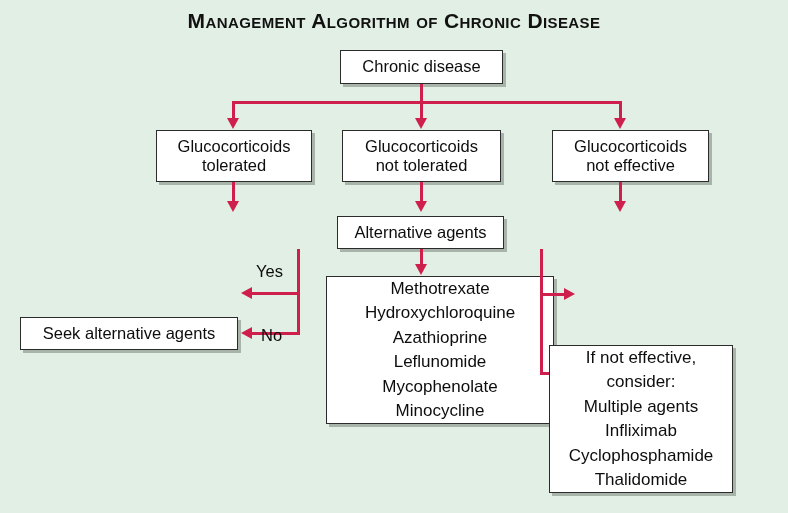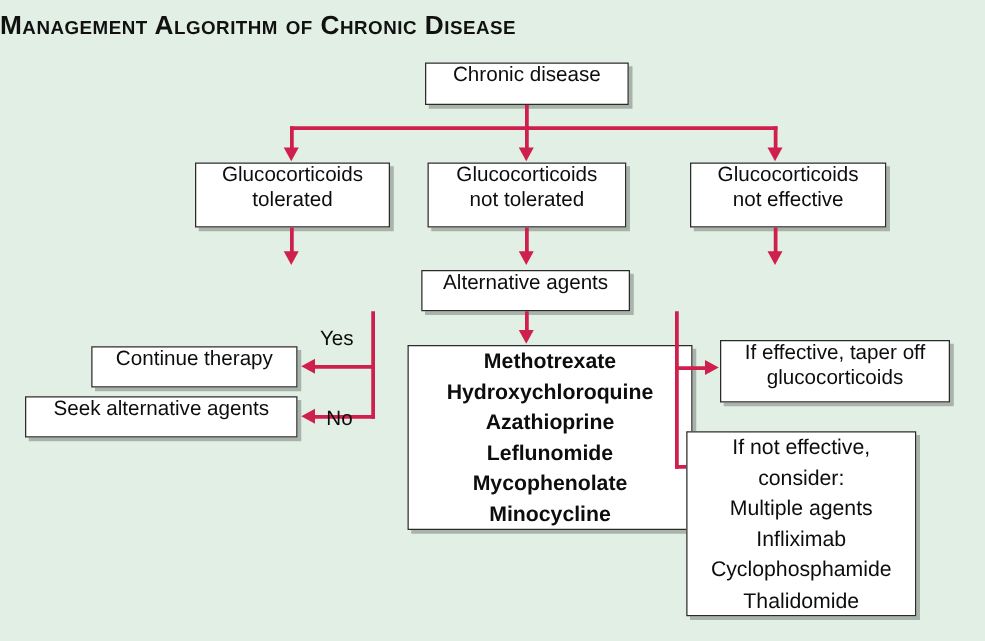--- a/index.html
+++ b/index.html
@@ -18,36 +18,37 @@
     width: 788px;
     height: 513px;
     background: #e2efe4;
   }
   
   #title {
     position: absolute;
     left: 0;
     top: 9px;
     width: 788px;
+    text-align: center;
     font-size: 21px;
     font-weight: bold;
     font-variant: small-caps;
     letter-spacing: 0.4px;
     color: #111111;
     white-space: nowrap;
   }
   
   .box {
     position: absolute;
     box-sizing: border-box;
     background: #ffffff;
     border: 1.5px solid #2b2b2b;
     box-shadow: 3px 3px 0 0 rgba(120,130,122,0.55);
     display: flex;
-    align-items: flex-start;
+    align-items: center;
     justify-content: center;
     text-align: center;
     color: #0d0d0d;
     font-size: 16.5px;
     line-height: 19.5px;
   }
   .box .txt {
     display: block;
     width: 100%;
     padding: 0 6px;
@@ -146,51 +147,44 @@
   <div class="vline" style="left:297px; top:249px; width:3px; height:86px;"></div>
 
   <div class="hline" style="left:252px; top:292px; width:48px; height:3px;"></div>
   <div class="arrow-left" style="left:241px; top:287px;"></div>
   <div class="edge-label" style="left:256px; top:262px;">Yes</div>
 
   <div class="hline" style="left:252px; top:332px; width:48px; height:3px;"></div>
   <div class="arrow-left" style="left:241px; top:327px;"></div>
   <div class="edge-label" style="left:261px; top:306px;margin-top:20px;">No</div>
 
-  <div class="box" style="left:73px; top:277px; width:165px; height:33px;">
-    <span class="txt">Continue therapy</span>
-  </div>
   <div class="box" style="left:20px; top:317px; width:218px; height:33px;">
     <span class="txt">Seek alternative agents</span>
   </div>
 
   <div class="vline" style="left:420px; top:249px; width:3px; height:16px;"></div>
   <div class="arrow-down" style="left:415px; top:264px;"></div>
 
-  <div class="box list" style="left:326px; top:276px; width:228px; height:148px;font-weight:bold;">
+  <div class="box list" style="left:326px; top:276px; width:228px; height:148px;">
     <span class="txt">Methotrexate
 Hydroxychloroquine
 Azathioprine
 Leflunomide
 Mycophenolate
 Minocycline</span>
   </div>
 
   <div class="vline" style="left:540px; top:249px; width:3px; height:126px;"></div>
 
   <div class="hline" style="left:540px; top:293px; width:26px; height:3px;"></div>
   <div class="arrow-right" style="left:564px; top:288px;"></div>
 
   <div class="hline" style="left:540px; top:372px; width:26px; height:3px;"></div>
   <div class="arrow-right" style="left:564px; top:367px;"></div>
 
-  <div class="box" style="left:576px; top:272px; width:184px; height:50px;">
-    <span class="txt">If effective, taper off
-glucocorticoids</span>
-  </div>
   <div class="box list" style="left:549px; top:345px; width:184px; height:148px;">
     <span class="txt">If not effective,
 consider:
 Multiple agents
 Infliximab
 Cyclophosphamide
 Thalidomide</span>
   </div>
 
 </div>

